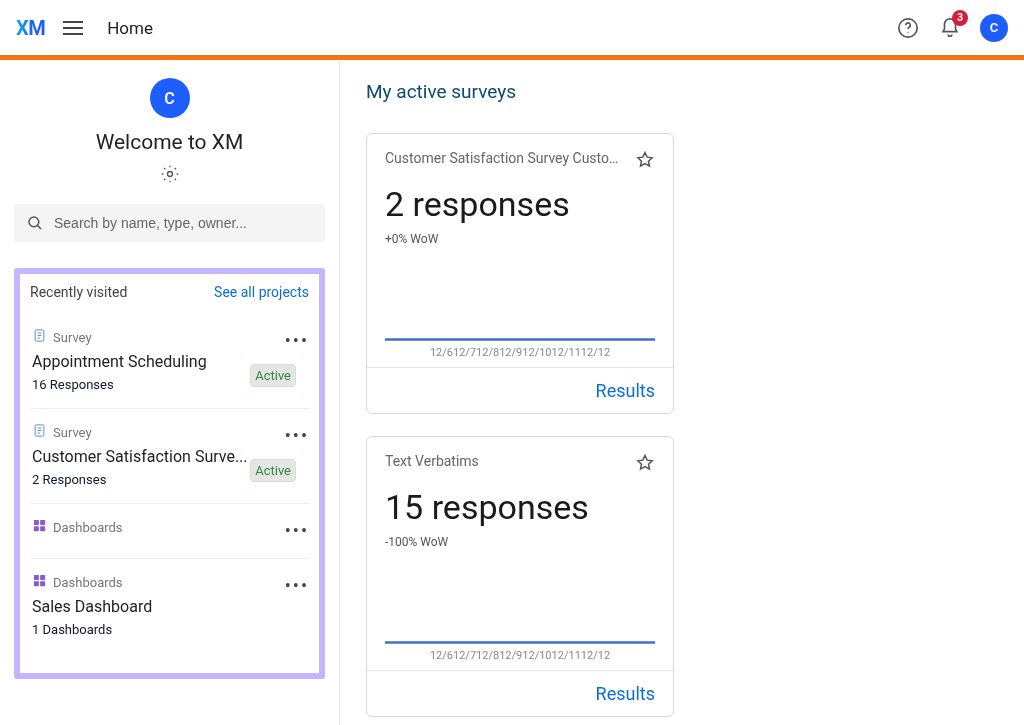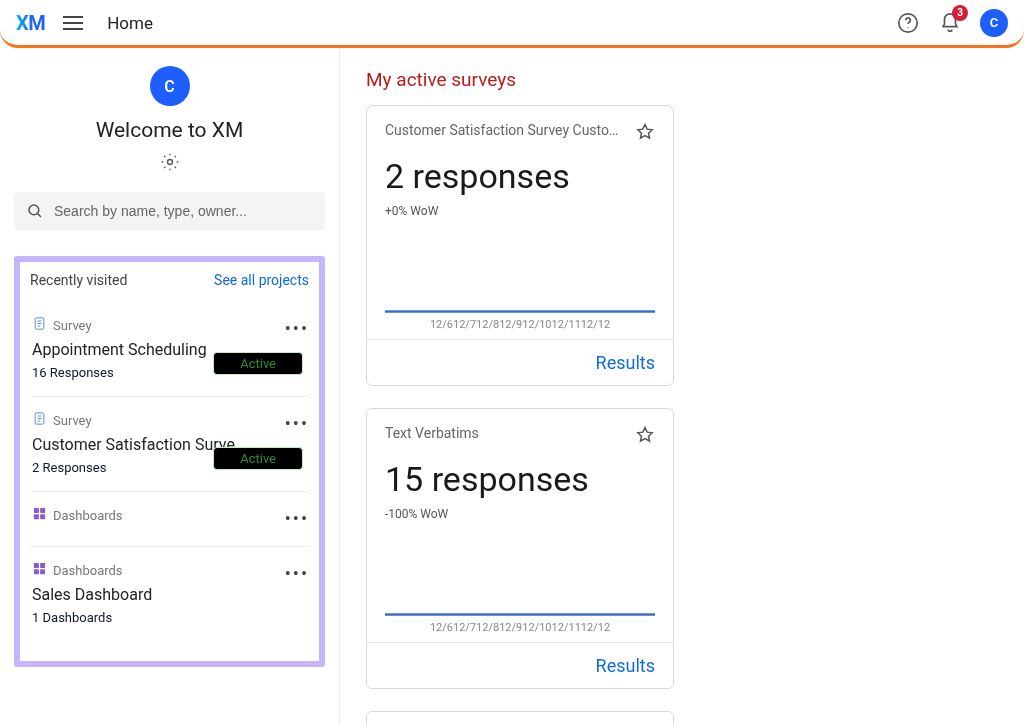--- a/index.html
+++ b/index.html
@@ -1,18 +1,18 @@
 <!DOCTYPE html>
 <html><head>
 <meta charset="utf-8">
 <style>
   * { box-sizing: border-box; margin: 0; padding: 0; }
   body { font-family: -apple-system, BlinkMacSystemFont, "Segoe UI", Roboto, Helvetica, Arial, sans-serif; background: #fff; color: #323232; width: 1024px; height: 725px; overflow: hidden; }
   
-  .topbar { height: 48px; display: flex; align-items: center; padding: 0 16px; border-bottom: 3px solid #f97316; border-radius: 18px; }
+  .topbar { height: 60px; display: flex; align-items: center; padding: 0 16px; border-bottom: 5px solid #f97316; }
   .logo { font-size: 20px; font-weight: 700; letter-spacing: -0.5px; background: linear-gradient(90deg,#08b2e3,#1e5eff 60%); -webkit-background-clip: text; background-clip: text; color: transparent; display: inline-block; }
   .hamburger { margin-left: 18px; cursor: pointer; display: flex; flex-direction: column; gap: 4px; }
   .hamburger span { display: block; width: 20px; height: 2px; background: #444; }
   .page-label { margin-left: 24px; font-size: 17px; color: #222; }
   .spacer { flex: 1; }
   .icon-btn { width: 32px; height: 32px; display: flex; align-items: center; justify-content: center; margin-left: 10px; cursor: pointer; position: relative; }
   .icon-btn svg { width: 22px; height: 22px; stroke: #555; fill: none; stroke-width: 1.8; }
   .badge { position: absolute; top: -2px; right: -2px; background: #d41e3c; color: #fff; font-size: 10px; font-weight: 700; border-radius: 10px; min-width: 16px; height: 16px; display: flex; align-items: center; justify-content: center; padding: 0 4px; }
   .avatar { width: 28px; height: 28px; border-radius: 50%; background: #1e5eff; color: #fff; display: flex; align-items: center; justify-content: center; font-weight: 600; font-size: 13px; margin-left: 14px; cursor: pointer; }
   
@@ -37,23 +37,23 @@
   .recent-head .link { font-size: 14px; color: #0b6dd7; cursor: pointer; }
   .item { padding: 14px 2px 16px 2px; border-bottom: 1px solid #eee; position: relative; }
   .item:last-child { border-bottom: none; }
   .item-type { display: flex; align-items: center; gap: 6px; color: #777; font-size: 13px; margin-bottom: 6px; }
   .item-type svg { width: 15px; height: 15px; }
   .item-type.survey svg { stroke: #5a8de0; fill: none; stroke-width: 1.6; }
   .item-type.dash svg { stroke: #8a5ad0; fill: #8a5ad0; stroke-width: 0; }
   .item-title { font-size: 16px; color: #222; margin-bottom: 6px; white-space: nowrap; overflow: hidden; text-overflow: ellipsis; max-width: 260px; }
   .item-sub { font-size: 13px; color: #0f172a; }
   .item .more { position: absolute; top: 16px; right: 0; cursor: pointer; font-size: 18px; letter-spacing: 2px; color: #444; }
-  .item .status { position: absolute; right: 6px; top: 50px; background: #000000; border: 1px solid #c7e8cd; color: #2f8a3a; font-size: 13px; padding: 3px 26px; border-radius: 4px; }
-  
-  .section-title { font-size: 19px; font-weight: 400; color: #b91c1c; margin-bottom: 14px; }
+  .item .status { position: absolute; right: 13px; top: 50px; background: #e5e5e5; border: 1px solid #c7e8cd; color: #2f8a3a; font-size: 13px; padding: 3px 4px; border-radius: 4px; }
+  
+  .section-title { font-size: 19px; font-weight: 400; color: #0c4a6e; margin-bottom: 30px; }
   .cards { display: flex; flex-wrap: wrap; gap: 22px; }
   .card { width: 308px; border: 1px solid #d8d8d8; border-radius: 6px; display: flex; flex-direction: column; }
   .card-body { padding: 16px 18px 8px 18px; flex: 1; display: flex; flex-direction: column; }
   .card-head { display: flex; justify-content: space-between; align-items: flex-start; margin-bottom: 10px; }
   .card-name { font-size: 14px; color: #666; max-width: 240px; white-space: nowrap; overflow: hidden; text-overflow: ellipsis; }
   .star svg { width: 20px; height: 20px; stroke: #555; fill: none; stroke-width: 1.8; cursor: pointer; }
   .metric { font-size: 34px; font-weight: 400; color: #1a1a1a; margin-bottom: 8px; }
   .wow { font-size: 12px; color: #555; margin-bottom: 20px; }
   .chart { height: 76px; width: 100%; }
   .chart svg { width: 100%; height: 100%; }

